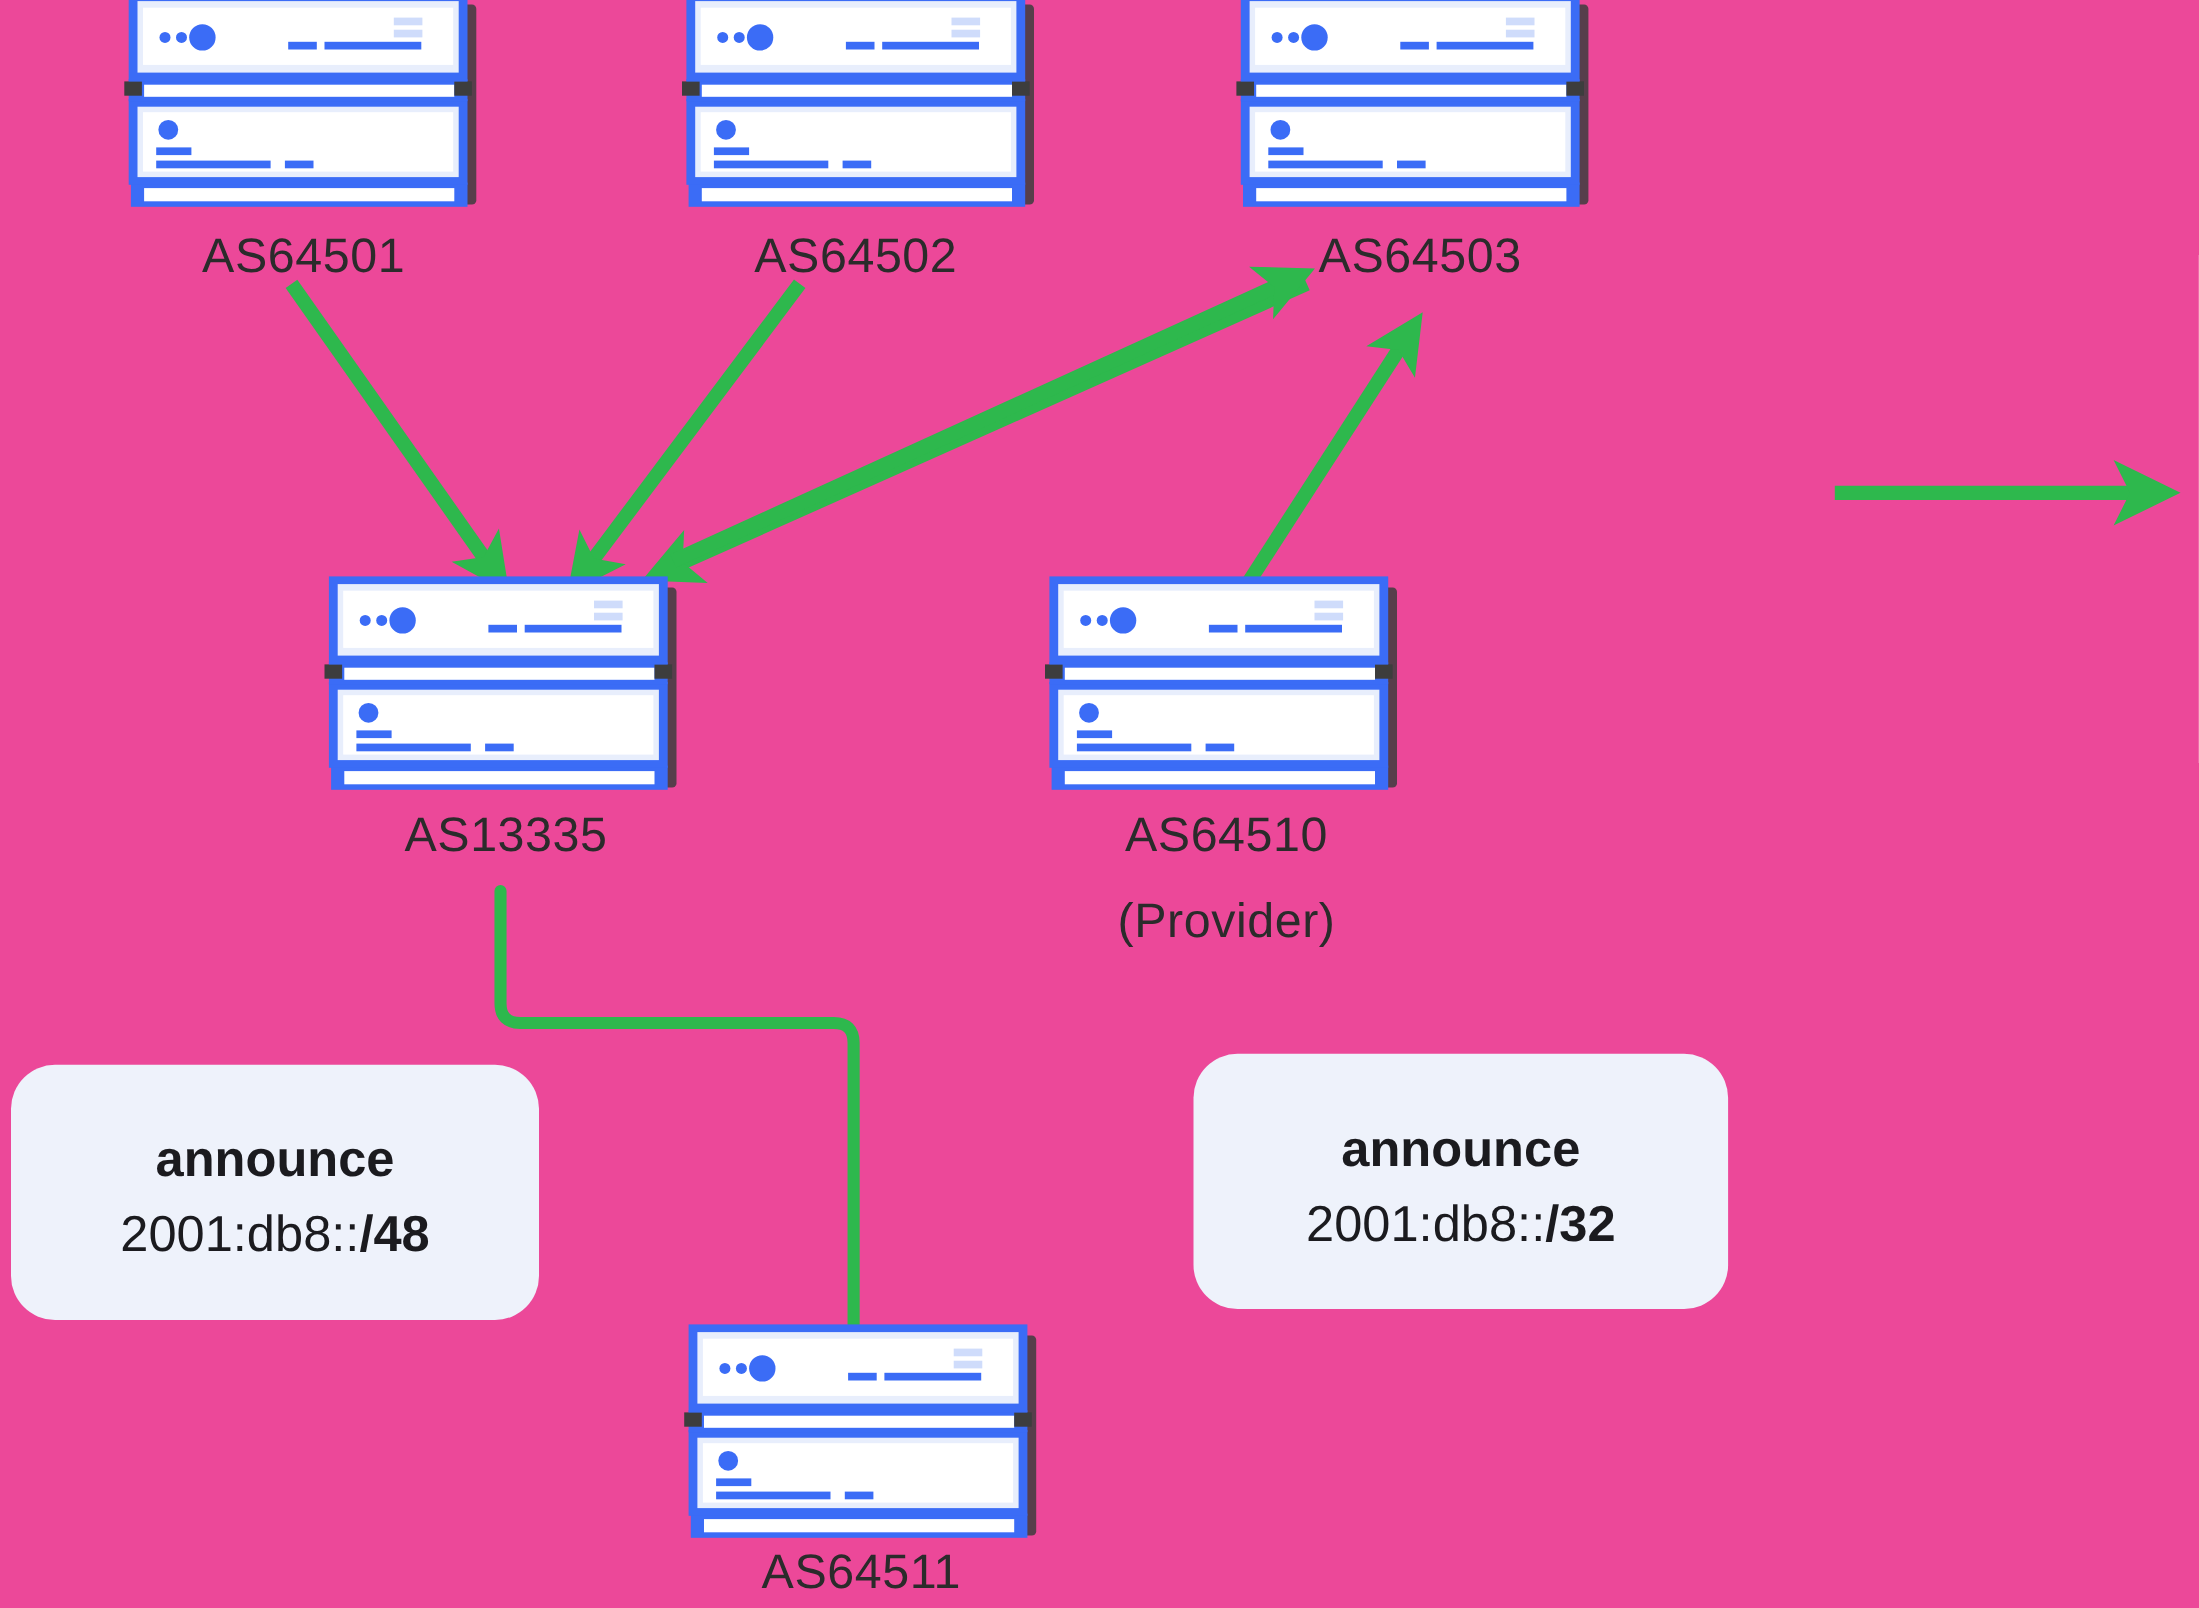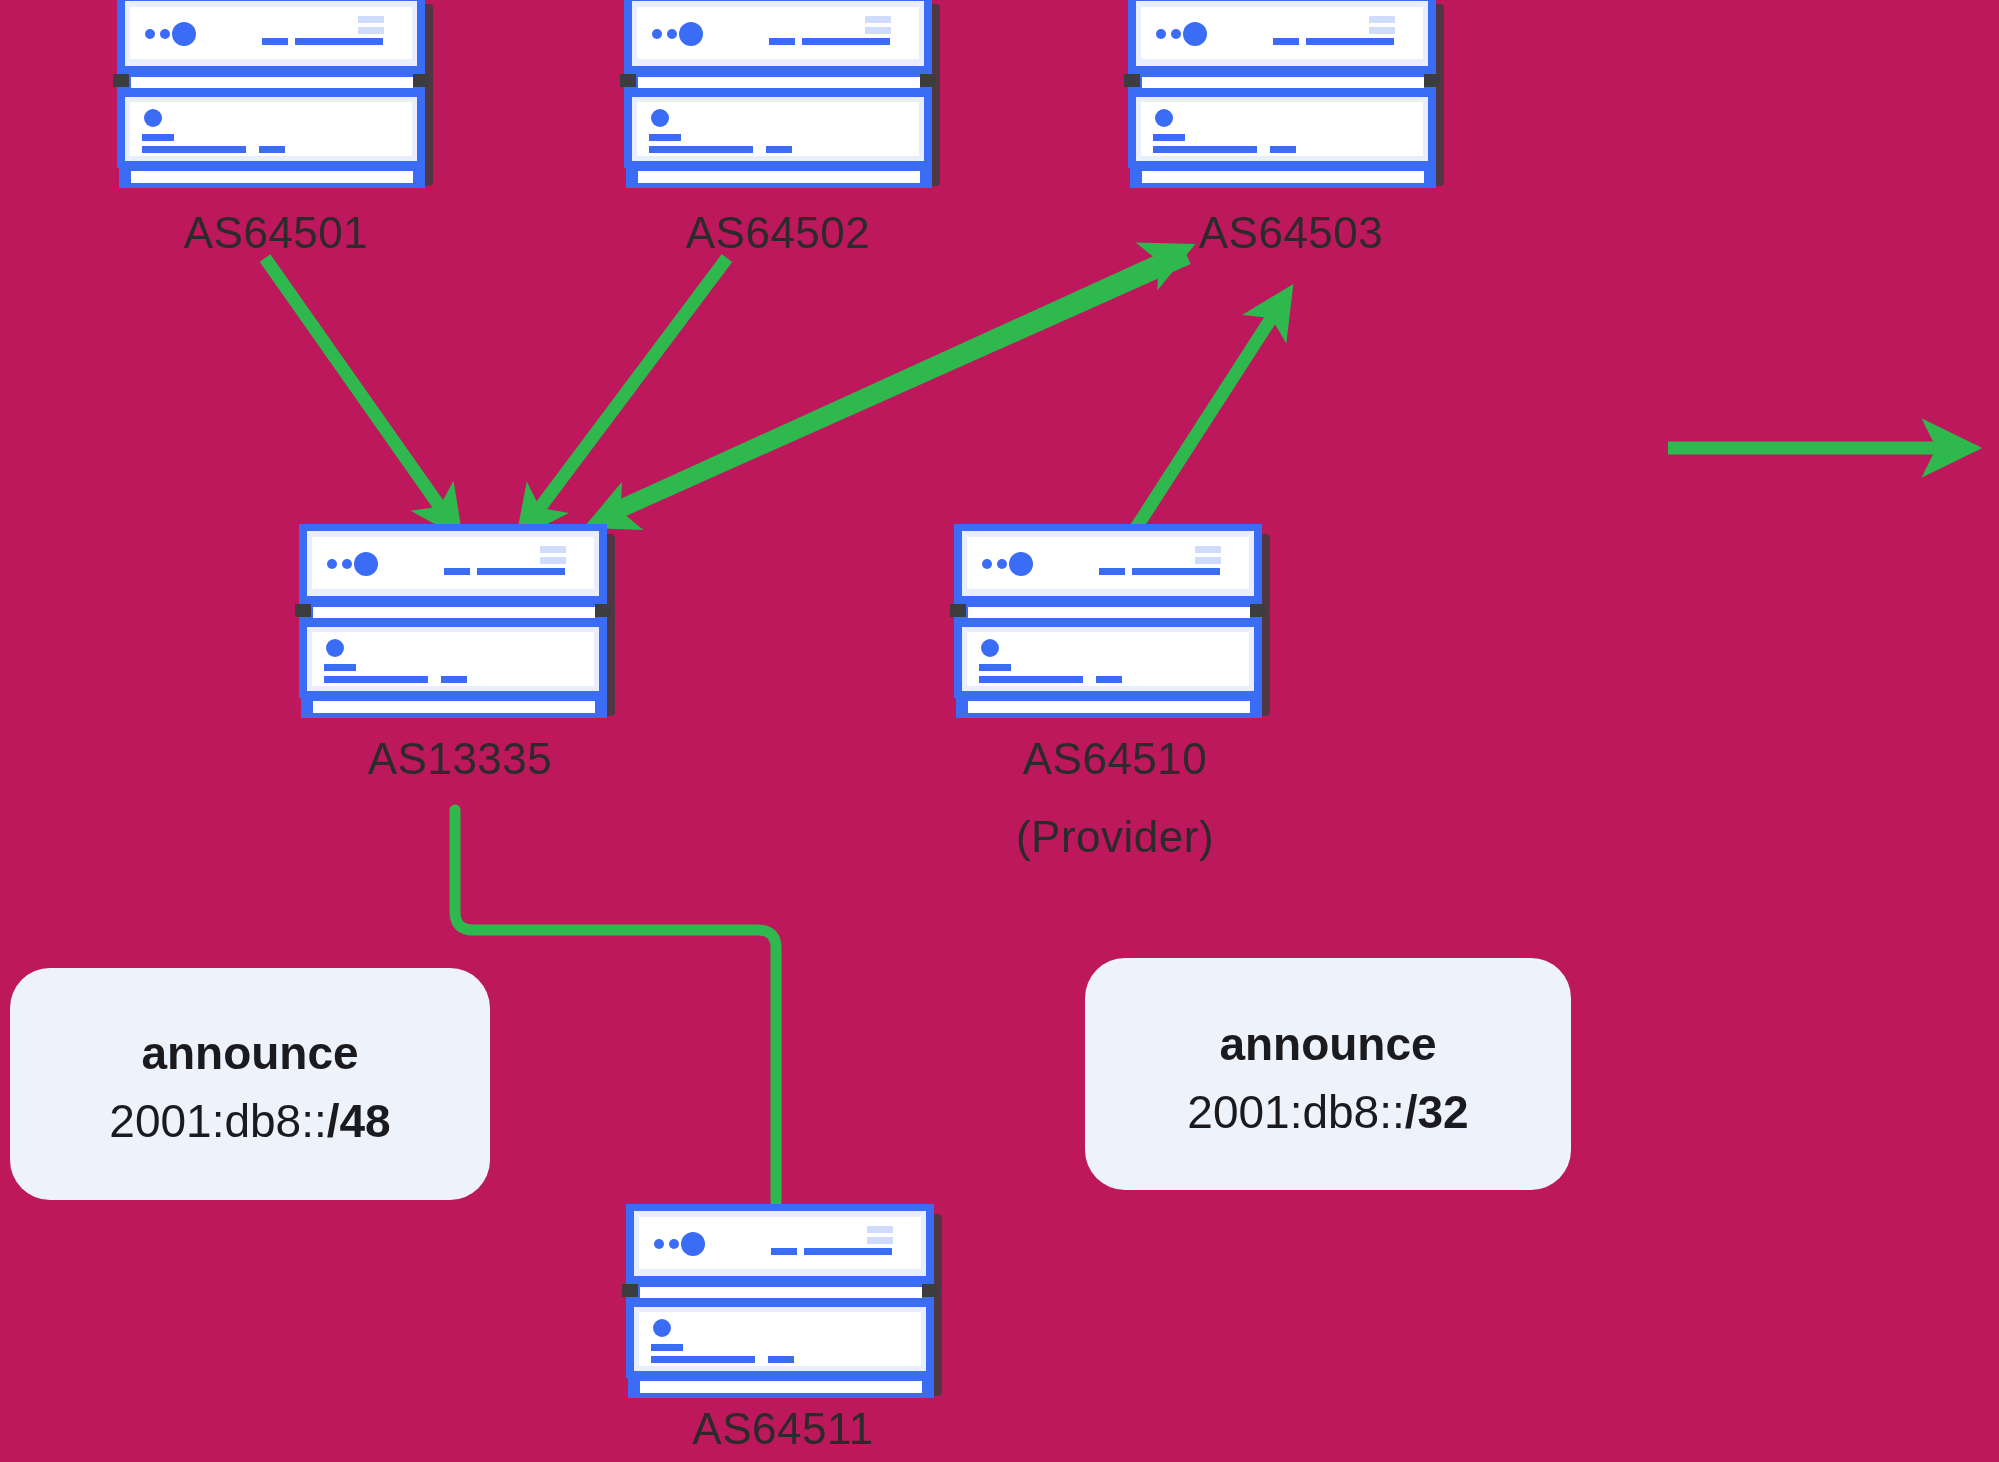--- a/index.html
+++ b/index.html
@@ -5,21 +5,21 @@
   html, body {
     margin: 0;
     padding: 0;
     background: #ffffff;
     font-family: "Liberation Sans", sans-serif;
   }
   #stage {
     position: relative;
     width: 1999px;
     height: 1462px;
-    background: #be185d;
+    background: #ec4899;
     overflow: hidden;
   }
   #diagram {
     position: absolute;
     left: 0;
     top: 0;
     width: 1999px;
     height: 1462px;
   }
   .as-label {

